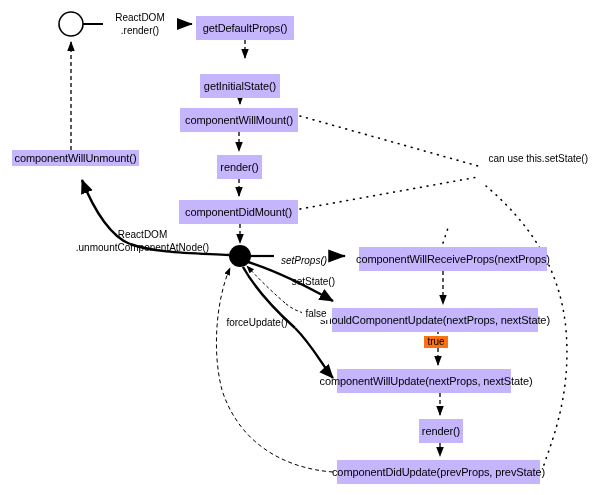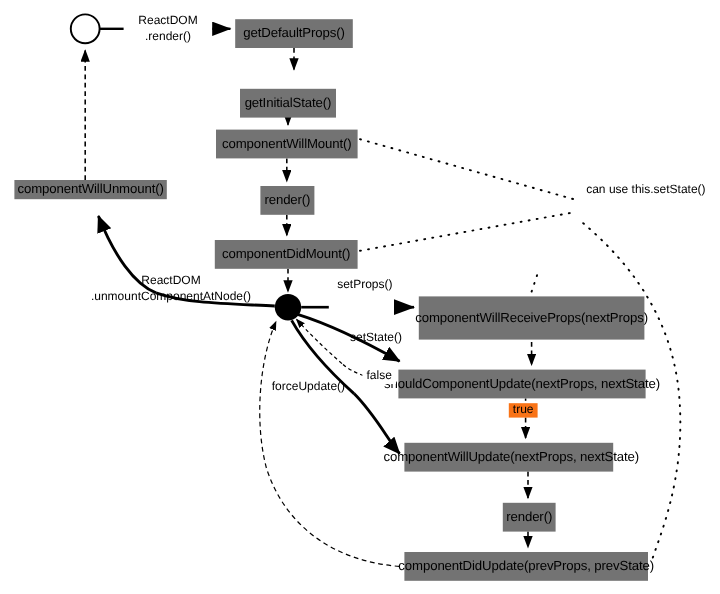--- a/index.html
+++ b/index.html
@@ -19,21 +19,21 @@
   }
   #diagram-svg {
     position: absolute;
     left: 0;
     top: 0;
     width: 600px;
     height: 495px;
   }
   .node-box {
     position: absolute;
-    background: #737373;
+    background: #c4b5fd;
     color: #000000;
     font-size: 11px;
     line-height: 1;
     display: flex;
     align-items: center;
     justify-content: center;
     white-space: nowrap;
     box-sizing: border-box;
     padding: 0 7px;
     letter-spacing: -0.1px;
@@ -133,21 +133,21 @@
   </div>
 
   <div class="node-box" style="left:179px;top:200px;width:119px;height:24px;">
     <span>componentDidMount()</span>
   </div>
 
   <div class="node-box" style="left:12px;top:150px;width:127px;height:16px;">
     <span>componentWillUnmount()</span>
   </div>
 
-  <div class="node-box" style="left:349px;top:247px;width:188px;height:36px;">
+  <div class="node-box" style="left:359px;top:247px;width:188px;height:24px;">
     <span>componentWillReceiveProps(nextProps)</span>
   </div>
 
   <div class="node-box" style="left:332px;top:308px;width:206px;height:24px;">
     <span>shouldComponentUpdate(nextProps, nextState)</span>
   </div>
 
   <div class="node-box" style="left:337px;top:369px;width:174px;height:24px;padding-left:11px;">
     <span>componentWillUpdate(nextProps, nextState)</span>
   </div>
@@ -163,21 +163,21 @@
   <div class="edge-label two-line" style="left:103px;top:11px;width:74px;">
     <div>ReactDOM</div>
     <div>.render()</div>
   </div>
 
   <div class="edge-label two-line" style="left:66px;top:228px;width:153px;">
     <div>ReactDOM</div>
     <div>.unmountComponentAtNode()</div>
   </div>
 
-  <div class="edge-label" style="left:277px;top:232px;width:54px;">
+  <div class="edge-label" style="left:277px;top:255px;width:54px;font-style:italic;">
     <span>setProps()</span>
   </div>
 
   <div class="edge-label" style="left:281px;top:276px;width:54px;text-align:right;">
     <span>setState()</span>
   </div>
 
   <div class="edge-label" style="left:222px;top:317px;width:70px;">
     <span>forceUpdate()</span>
   </div>

